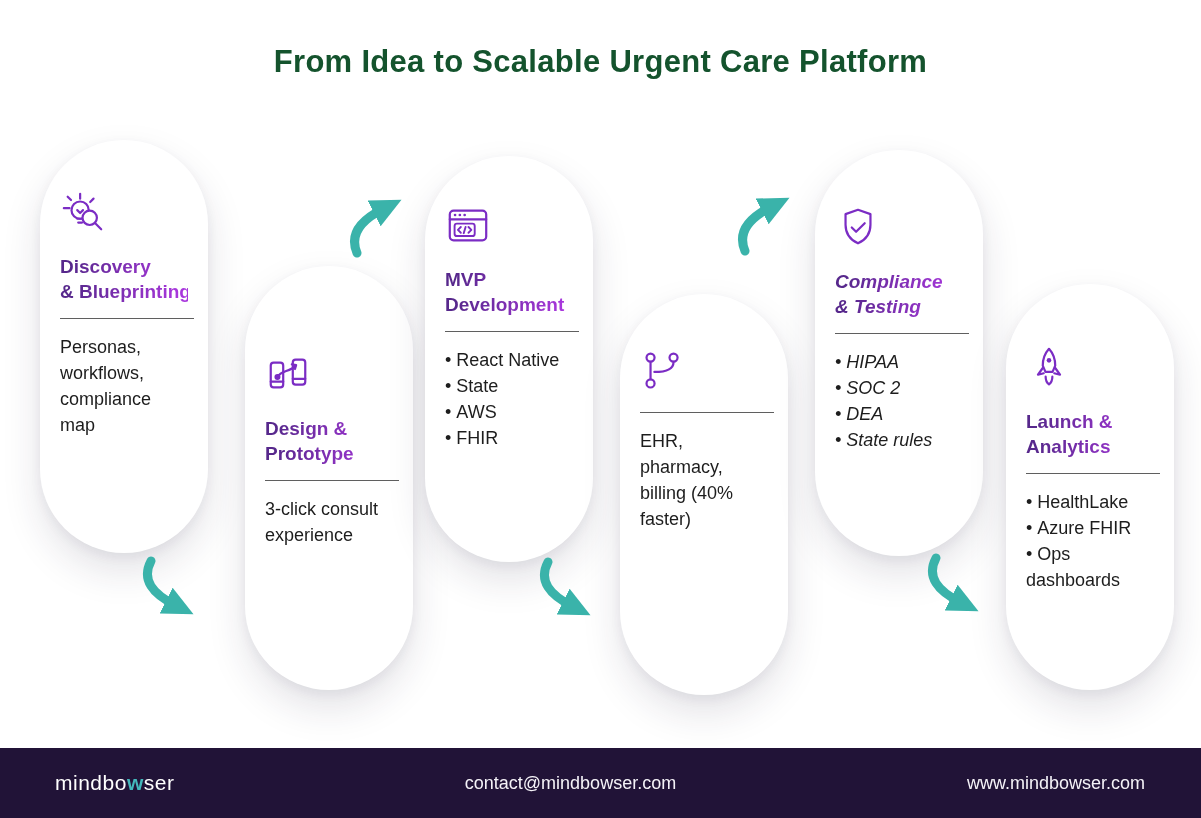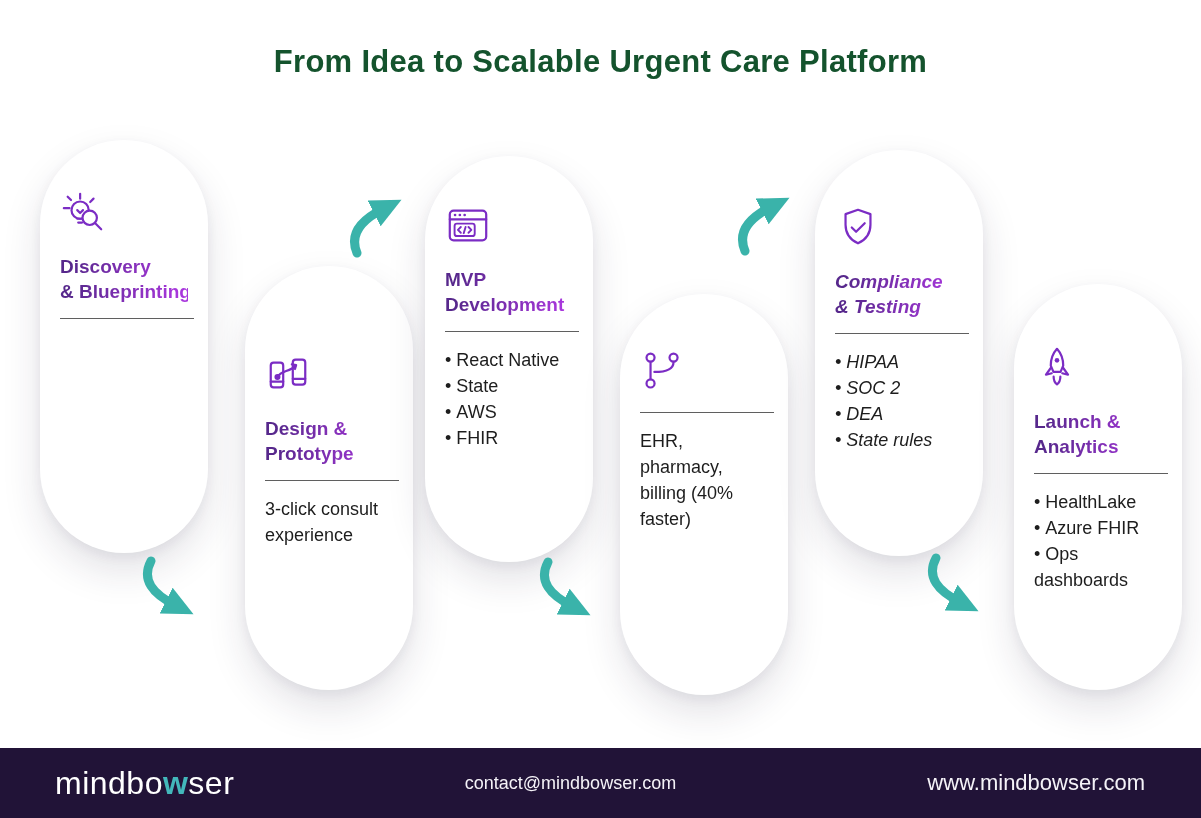--- a/index.html
+++ b/index.html
@@ -28,21 +28,21 @@
     background: #ffffff;
     border-radius: 84px;
     box-shadow: 0 18px 38px rgba(35,28,65,0.13), 0 4px 12px rgba(35,28,65,0.06);
     padding: 0 20px;
   }
   .card.c1 { left: 40px;   top: 140px; height: 413px; padding-top: 50px; }
   .card.c2 { left: 245px;  top: 266px; height: 424px; padding-top: 86px; }
   .card.c3 { left: 425px;  top: 156px; height: 406px; padding-top: 47px; }
   .card.c4 { left: 620px;  top: 294px; height: 401px; padding-top: 54px; }
   .card.c5 { left: 815px;  top: 150px; height: 406px; padding-top: 55px; font-style: italic; }
-  .card.c6 { left: 1006px; top: 284px; height: 406px; padding-top: 61px; margin-left: 8px; }
+  .card.c6 { left: 1006px; top: 284px; height: 406px; padding-top: 61px; }
 
   .card .icon-wrap { height: 48px; margin-bottom: 16px; }
   .card .icon-wrap svg { width: 46px; height: 46px; }
 
   .card-title { margin-bottom: 14px; }
   .card-title span {
     display: block;
     font-size: 19px;
     font-weight: 700;
     line-height: 25px;
@@ -83,38 +83,38 @@
     left: 0; bottom: 0;
     width: 100%; height: 70px;
     background: #211337;
     display: flex;
     align-items: center;
   }
   .logo {
     position: absolute;
     left: 55px; top: 50%;
     transform: translateY(-50%);
-    font-size: 32px;
+    font-size: 21px;
     font-weight: 400;
     color: #ffffff;
     letter-spacing: 0.5px;
   }
   .logo .accent { color: #43b7bb; font-weight: 600; }
   .footer-email {
     position: absolute;
     left: 47.5%; top: 50%;
     transform: translate(-50%, -50%);
     font-size: 18px;
     color: #f5f3f8;
   }
   .footer-site {
     position: absolute;
     right: 56px; top: 50%;
     transform: translateY(-50%);
-    font-size: 22px;
+    font-size: 18px;
     color: #f5f3f8;
   }
 
   .icon-stroke { stroke: #7b2cc4; fill: none; stroke-width: 2.3; stroke-linecap: round; stroke-linejoin: round; }
   .arrow-path { stroke: #3ab3aa; fill: none; stroke-width: 9; stroke-linecap: round; }
 </style>
 </head>
 <body>
 
 <svg width="0" height="0" style="position:absolute" aria-hidden="true">
@@ -141,20 +141,21 @@
         <circle cx="31" cy="29" r="7.5" fill="#ffffff"></circle>
         <line x1="36.5" y1="34.5" x2="43" y2="41"></line>
       </g>
     </svg>
   </div>
   <div class="card-title">
     <span>Discovery</span>
     <span>&amp; Blueprinting</span>
   </div>
   <hr class="divider">
+  <div class="card-body">Personas, workflows, compliance map</div>
 </div>
 
 <div class="card c2">
   <div class="icon-wrap">
     <svg viewBox="0 0 48 48">
       <g class="icon-stroke">
         <rect x="6" y="11" width="13" height="26" rx="3"></rect>
         <line x1="6" y1="31" x2="19" y2="31"></line>
         <rect x="29" y="8" width="13" height="26" rx="3"></rect>
         <line x1="29" y1="28" x2="42" y2="28"></line>

